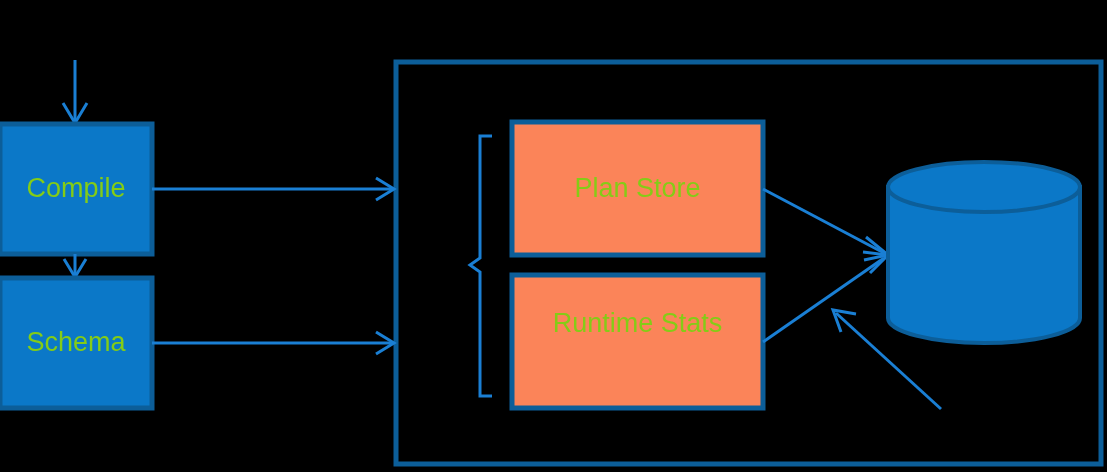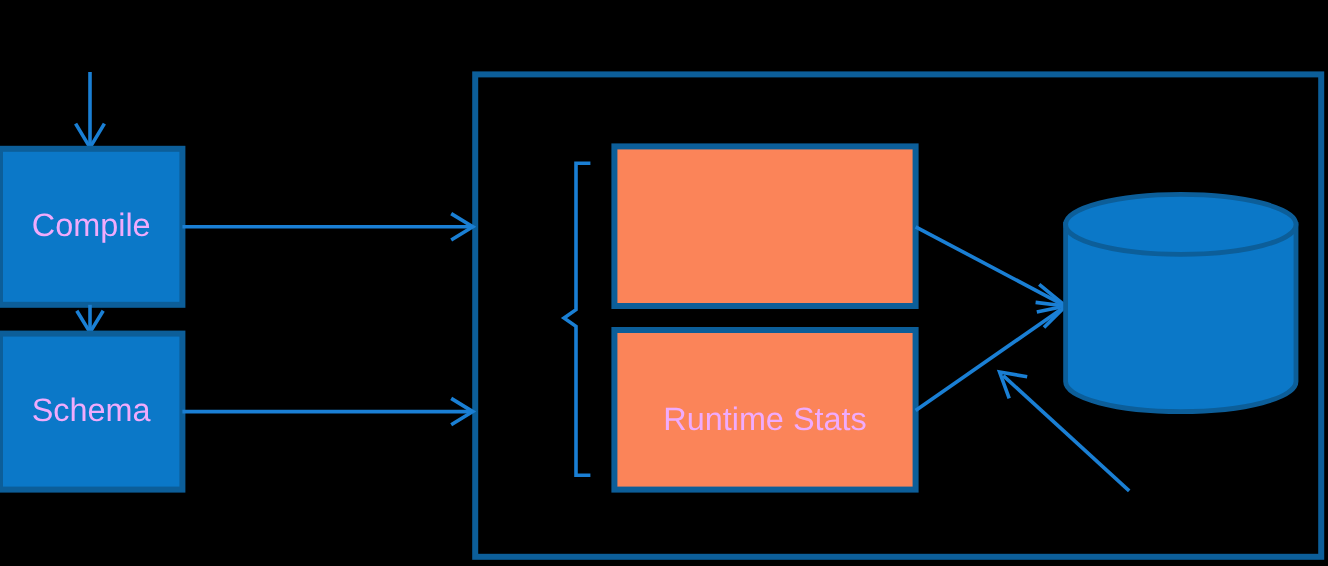--- a/index.html
+++ b/index.html
@@ -21,31 +21,31 @@
     left: 0;
     top: 0;
     width: 1107px;
     height: 472px;
   }
   .node-label {
     position: absolute;
     display: flex;
     align-items: center;
     justify-content: center;
-    color: #f0abfc;
+    color: #84cc16;
     text-align: right;
     line-height: 1.18;
     pointer-events: none;
     white-space: pre-line;
     font-weight: 400;
   }
   .label-compile  { left: 0px;   top: 124px; width: 152px; height: 130px; font-size: 27px; }
   .label-execute  { left: 0px;   top: 278px; width: 152px; height: 130px; font-size: 27px; }
   .label-plan     { left: 512px; top: 122px; width: 251px; height: 133px; font-size: 27px; }
-  .label-runtime  { left: 512px; top: 283px; width: 251px; height: 133px; font-size: 27px; }
+  .label-runtime  { left: 512px; top: 257px; width: 251px; height: 133px; font-size: 27px; }
   .label-cylinder { left: 888px; top: 198px; width: 192px; height: 110px; font-size: 26px; }
 </style>
 </head>
 <body>
 
 <div id="canvas">
 
   <svg id="diagram-svg" viewBox="0 0 1107 472" xmlns="http://www.w3.org/2000/svg">
 
     <rect x="396" y="62" width="705" height="402" fill="none" stroke="#0C5E99" stroke-width="5"></rect>
@@ -103,17 +103,18 @@
       <line x1="941" y1="409" x2="836" y2="313" stroke="#1A7FD4" stroke-width="3"></line>
       <polyline points="856,314 833,310 841,332" fill="none" stroke="#1A7FD4" stroke-width="3"></polyline>
     </g>
 
   </svg>
 
   <div class="node-label label-compile">Compile</div>
 
   <div class="node-label label-execute">Schema</div>
 
+  <div class="node-label label-plan">Plan Store</div>
 
   <div class="node-label label-runtime">Runtime Stats</div>
 
 
 </div>
 
 </body></html>

